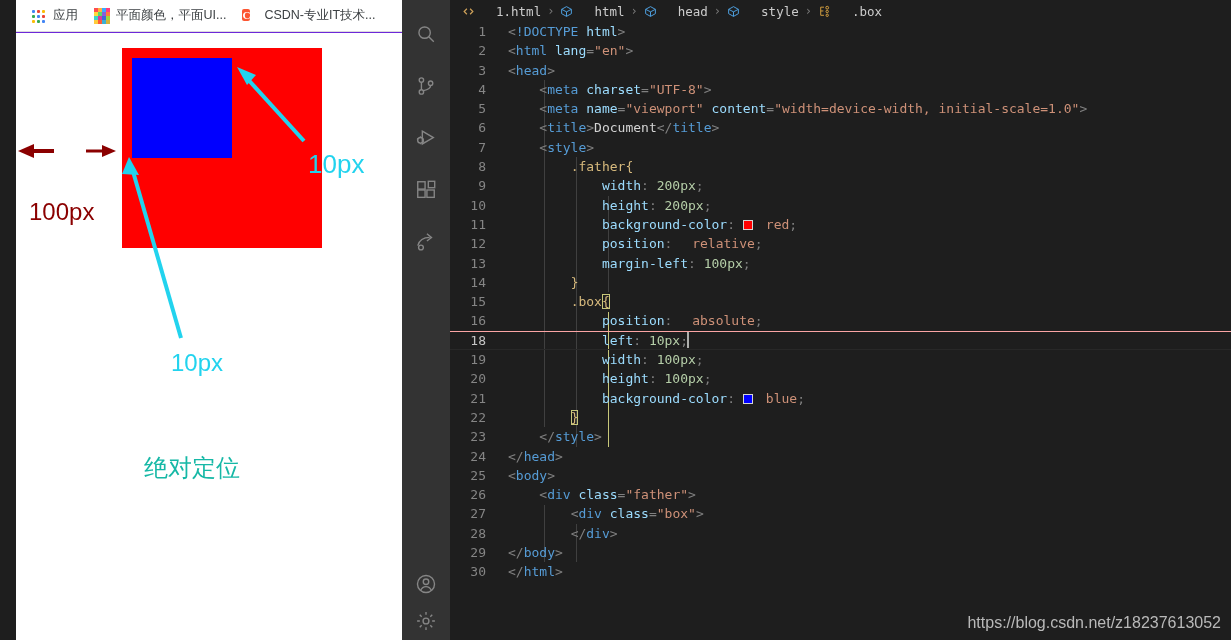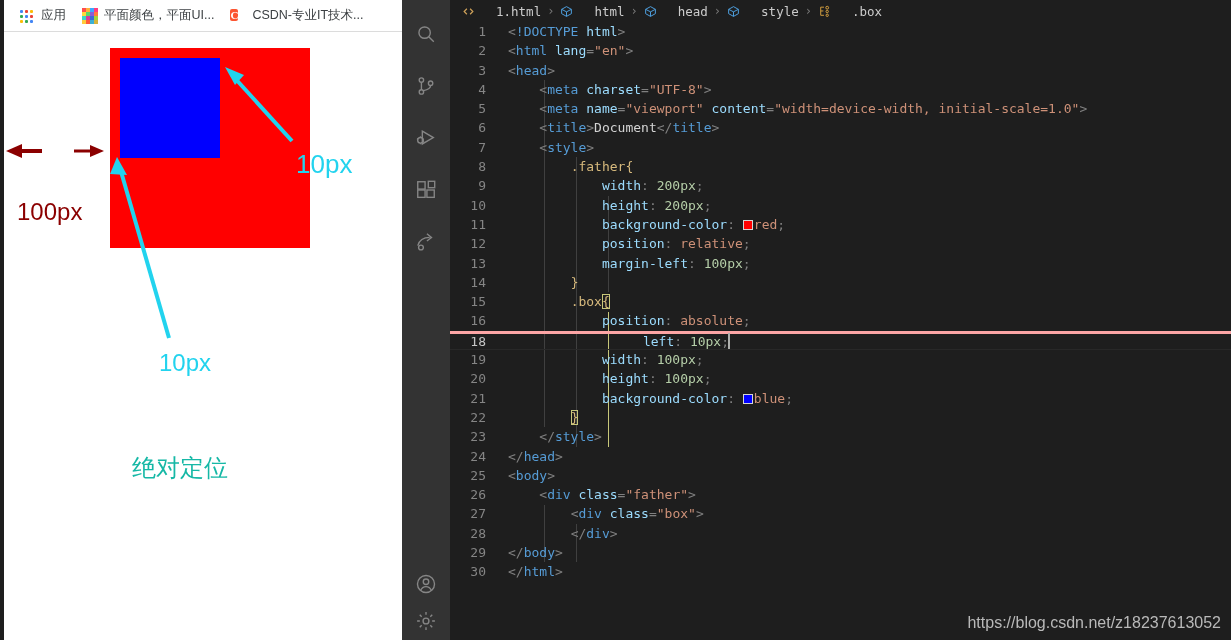--- a/index.html
+++ b/index.html
@@ -7,23 +7,23 @@
     margin: 0; padding: 0;
     width: 1231px; height: 640px;
     overflow: hidden;
     background: #1e1e1e;
     font-family: "Liberation Sans", sans-serif;
   }
   #root { position: relative; width: 1231px; height: 640px; }
 
   
   #browser-pane {
-    position: absolute; left: 4px; top: 0;
+    position: absolute; left: 16px; top: 0;
     width: 402px; height: 640px;
-    background: #ffffff;
+    background: #6d28d9;
     overflow: hidden;
   }
   #bookmarks-bar {
     position: absolute; left: 0; top: 0;
     width: 402px; height: 32px;
     background: #ffffff;
     border-bottom: 1px solid #dcdcdc;
     display: flex; align-items: center;
     padding-left: 8px;
   }
@@ -159,24 +159,23 @@
     line-height: 19.3px;
   }
   .code-line {
     position: relative;
     height: 19.3px;
     display: flex;
     align-items: center;
     white-space: pre;
   }
   .code-line.active {
-    border-top: 3px solid #fca5a5;
+    border-top: 1px solid #fca5a5;
     border-bottom: 1px solid #282828;
     height: 19.3px;
-    gap: 41px;
   }
   .ln {
     flex: 0 0 58px;
     text-align: right;
     padding-right: 22px;
     color: #858585;
     font-size: 13px;
     user-select: none;
   }
   .code-line.active .ln { color: #c6c6c6; }
@@ -187,21 +186,21 @@
   .iguide { position: absolute; width: 1px; background: #404040; }
   .iguide.match { background: #c8c87a; width: 1px; }
 
   
   .t-punct   { color: #808080; }
   .t-tag     { color: #569cd6; }
   .t-attr    { color: #9cdcfe; }
   .t-str     { color: #ce9178; }
   .t-sel     { color: #d7ba7d; }
   .t-prop    { color: #9cdcfe; }
-  .t-val     { color: #ce9178; }
+  .t-val     { color: #ce9178; margin-left: 12px; }
   .t-num     { color: #b5cea8; }
   .t-brace   { color: #d7ba7d; }
   .t-text    { color: #d4d4d4; }
   .t-doctype { color: #569cd6; }
   .t-doctype-name { color: #9cdcfe; }
 
   .brace-match { outline: 1px solid #c8c87a; outline-offset: -1px; }
 
   .color-chip {
     display: inline-block;

